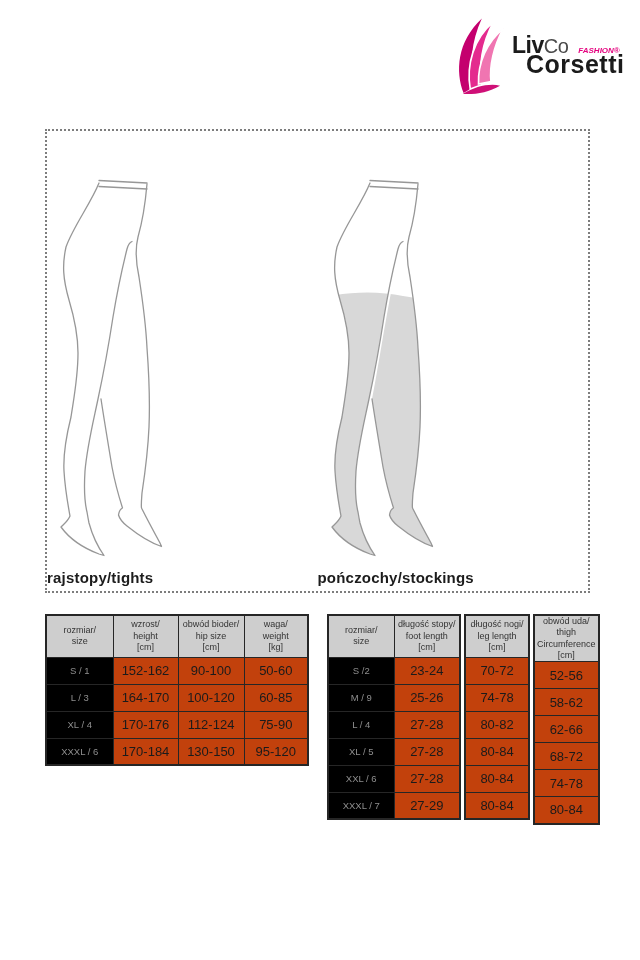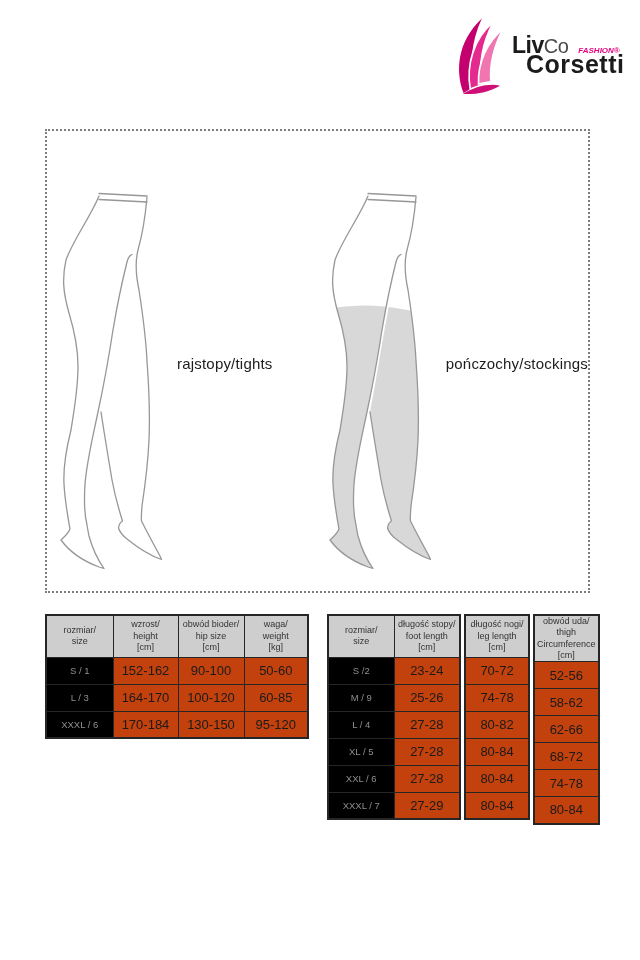--- a/index.html
+++ b/index.html
@@ -27,21 +27,21 @@
   .logo-liv { font-size:23px; font-weight:bold; color:#1b1b1b; letter-spacing:-0.5px; }
   .logo-co  { font-size:20px; font-weight:normal; color:#4a4a4a; letter-spacing:-0.5px; }
   .logo-fashion { font-size:8px; font-weight:bold; font-style:italic; color:#e5007e; margin-left:10px; }
   .logo-corsetti { font-size:25px; font-weight:bold; color:#1b1b1b; margin:-5px 0 0 14px; letter-spacing:0.5px; }
 
   
   .figure-box {
     position:absolute; left:45px; top:129px; width:545px; height:464px;
     border:2px dotted #7d7d7d; box-sizing:border-box; display:flex;
   }
-  .fig-col { flex:1 1 50%; display:flex; flex-direction:row; align-items:center; }
+  .fig-col { flex:1 1 50%; display:flex; flex-direction:column; align-items:flex-start;font-weight:bold; }
   .fig-col svg { margin-top:44px; }
   .fig-label { margin-top:4px; font-size:15px; color:#1c1c1c; letter-spacing:0.2px; }
   .ln { fill:none; stroke:#979797; stroke-width:1.3; stroke-linecap:round; stroke-linejoin:round; }
 
   
   table { border-collapse:collapse; table-layout:fixed; border:2px solid #262626; }
   th, td {
     border:1.5px solid #262626; text-align:center; vertical-align:middle;
     padding:0 2px; box-sizing:border-box; overflow:hidden;
   }
@@ -138,20 +138,26 @@
           <td>90-100</td>
           <td>50-60</td>
         </tr>
         <tr>
           <td class="size-col">L / 3</td>
           <td>164-170</td>
           <td>100-120</td>
           <td>60-85</td>
         </tr>
         <tr>
+          <td class="size-col">XL / 4</td>
+          <td>170-176</td>
+          <td>112-124</td>
+          <td>75-90</td>
+        </tr>
+        <tr>
           <td class="size-col">XXXL / 6</td>
           <td>170-184</td>
           <td>130-150</td>
           <td>95-120</td>
         </tr>
       </tbody>
     </table>
 
   <div class="tbl-stockings">
     <table>

